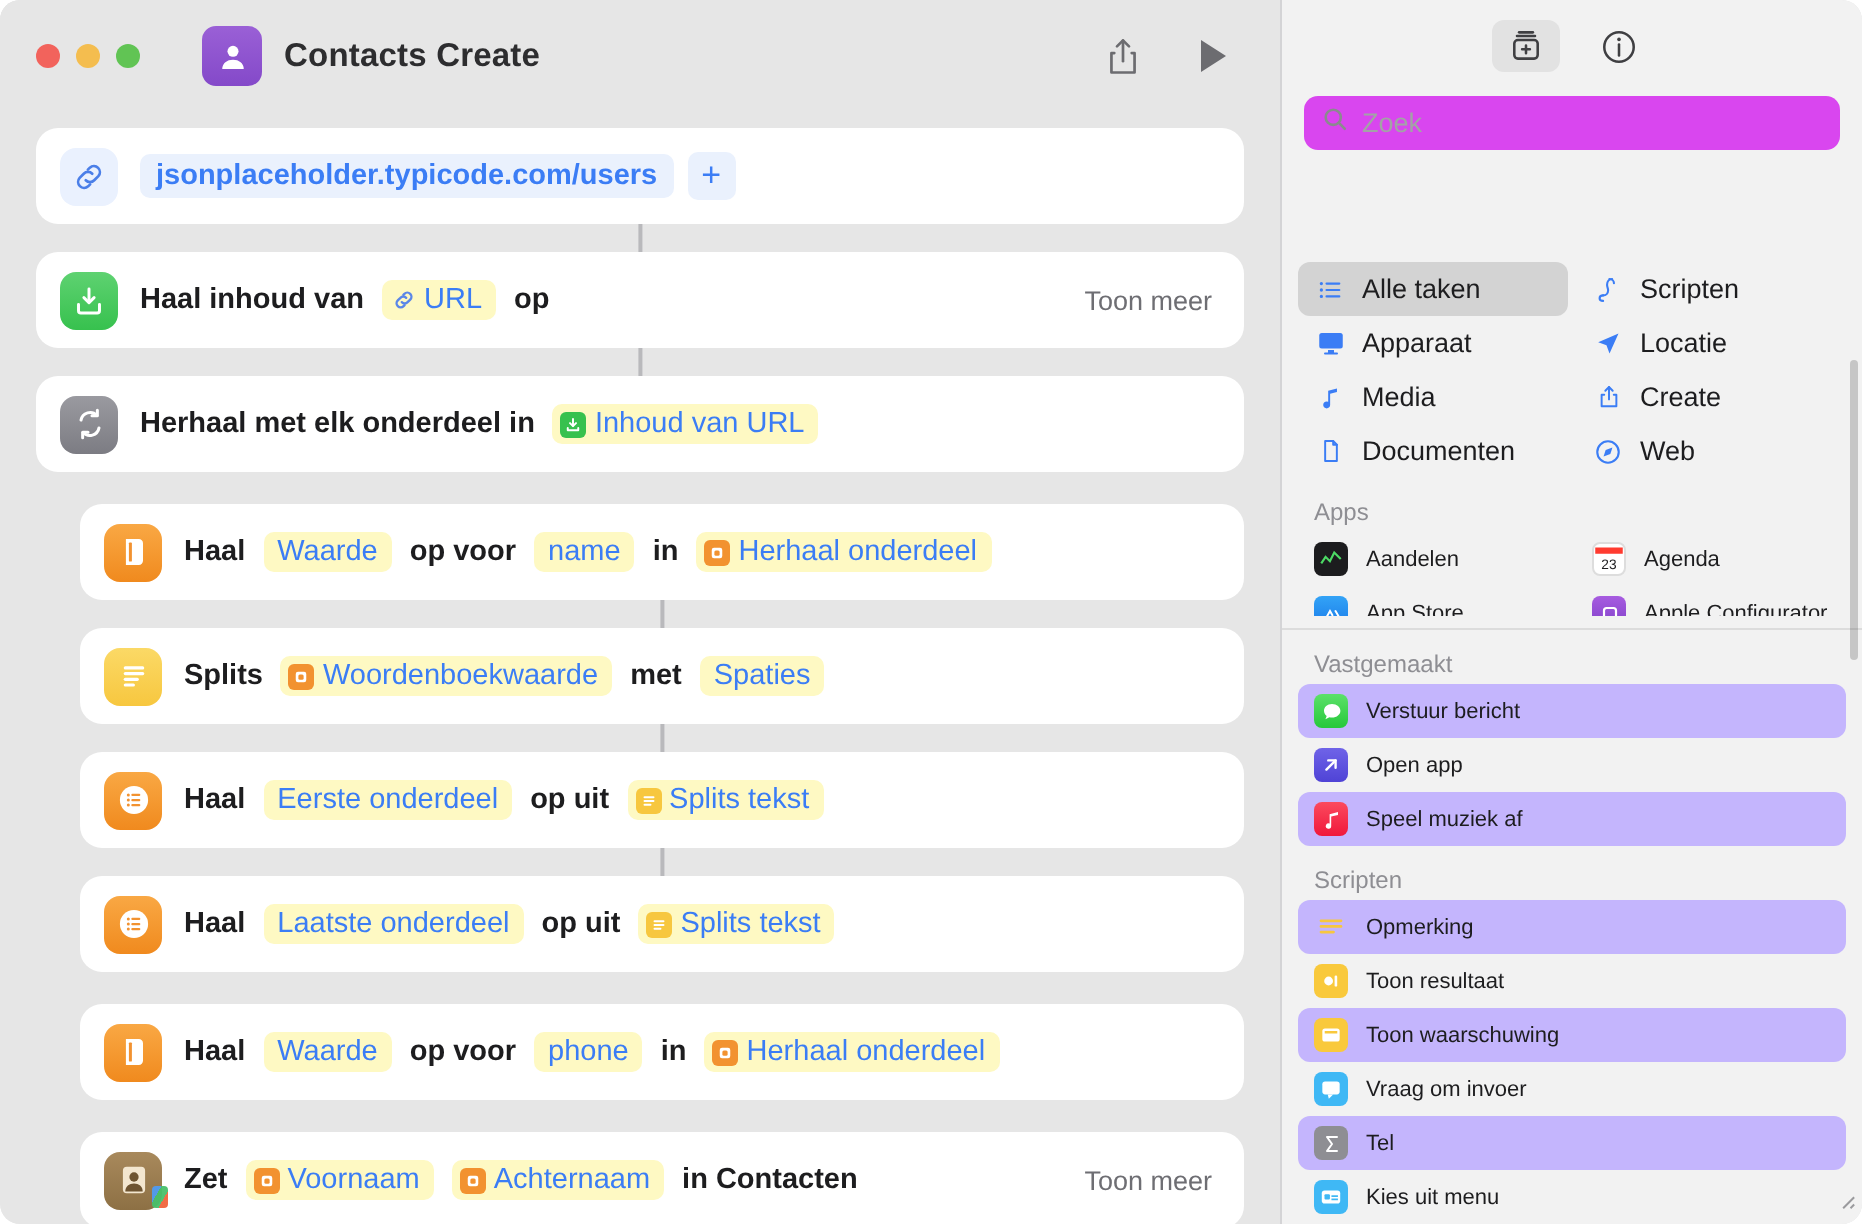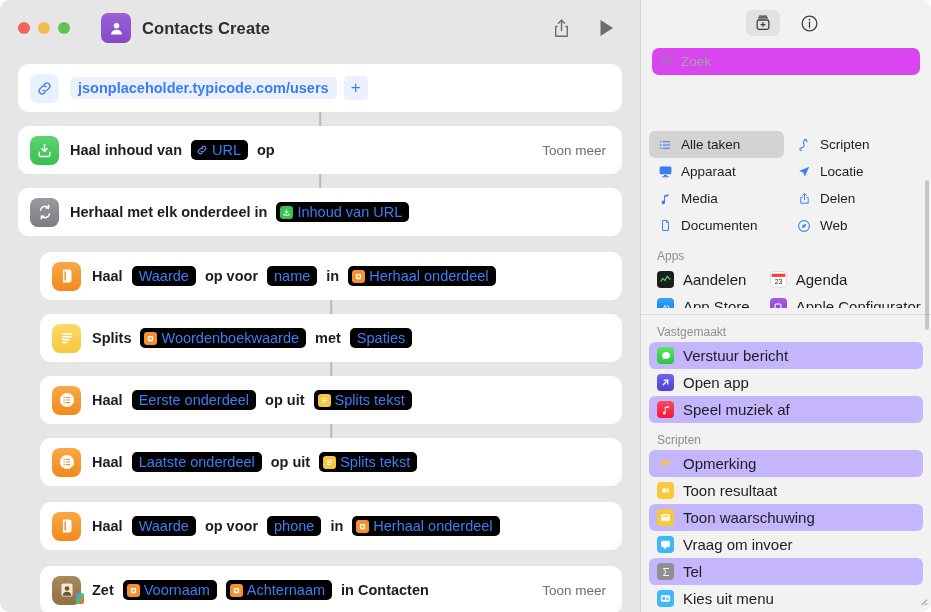--- a/index.html
+++ b/index.html
@@ -98,21 +98,21 @@
   .aicon.brown::after{
     content:""; position:absolute; right:-3px; bottom:1px;
     width:8px; height:11px; border-radius:2px;
     background: linear-gradient(120deg,#4f9bf0 0 33%, #48c06a 33% 66%, #f0643c 66% 100%);
     opacity:.95;
   }
 
   .txt { font-size: 14.5px; color: #1d1d1f; font-weight: bold; white-space: nowrap; }
   .tok {
     font-size: 14.5px; color: #3b7df5;
-    background: #000000;
+    background: #fef9c3;
     border-radius: 5px;
     padding: 2px 7px;
     white-space: nowrap;
     display: inline-flex; align-items: center; gap: 4px;
     cursor: default;
   }
   .tok.varpill { padding: 2px 7px 2px 4px; }
   .tok b { font-weight: normal; }
   .tok .mini {
     width: 13px; height: 13px; border-radius: 3px;
@@ -202,21 +202,21 @@
     padding: 10px 16px 3px 16px;
   }
   .lrow {
     height: 27px; margin: 0 8px; border-radius: 6px;
     display: flex; align-items: center; gap: 9px;
     padding: 0 8px; cursor: default;
   }
   .lrow.alt { background: #c4b5fd; }
   .lrow .li { width: 17px; height: 17px; border-radius: 4px; flex: 0 0 17px;
               display:flex; align-items:center; justify-content:center; overflow:hidden;}
-  .lrow .ll { font-size: 15px; color: #1d1d1f; white-space: nowrap; }
+  .lrow .ll { font-size: 11px; color: #1d1d1f; white-space: nowrap; }
   .apps-grid { display: grid; grid-template-columns: 1fr 1fr; column-gap: 4px; padding: 0 8px; }
   .apps-grid .lrow { margin: 0; }
 
   
   .ic-stocks { background: #1c1c1e; color:#fff; }
   .ic-cal { background: #fff; border:1px solid #ddd; }
   .ic-appstore { background: linear-gradient(180deg,#33a3f6,#1878e8); color:#fff;}
   .ic-config { background: linear-gradient(180deg,#a75ce0,#7e3fc7); color:#fff;}
   .ic-msg { background: linear-gradient(180deg,#5ce16a,#26c83a); color:#fff;}
   .ic-openapp { background: linear-gradient(180deg,#6f63e8,#4f43d6); color:#fff;}
@@ -617,21 +617,21 @@
             <span class="cl">Media</span>
           </div>
           <div class="cat">
             <span class="ci">
               <svg width="13" height="15" viewBox="0 0 24 24" stroke="#3b7df5" stroke-width="1.8" fill="none" stroke-linecap="round" stroke-linejoin="round">
                 <path d="M7.6 10H5.2v10.6h13.6V10h-2.4"></path>
                 <path d="M12 2.8v11.4"></path>
                 <path d="M8.6 6.2 12 2.8l3.4 3.4"></path>
               </svg>
             </span>
-            <span class="cl">Delen</span>
+            <span class="cl">Create</span>
           </div>
           <div class="cat">
             <span class="ci">
               <svg width="13" height="15" viewBox="0 0 24 24" stroke="#3b7df5" stroke-width="1.8" fill="none" stroke-linecap="round" stroke-linejoin="round">
                 <path d="M14 2.8H6.6v18.4h10.8V6.2z"></path>
                 <path d="M14 2.8v3.4h3.4"></path>
               </svg>
             </span>
             <span class="cl">Documenten</span>
           </div>

